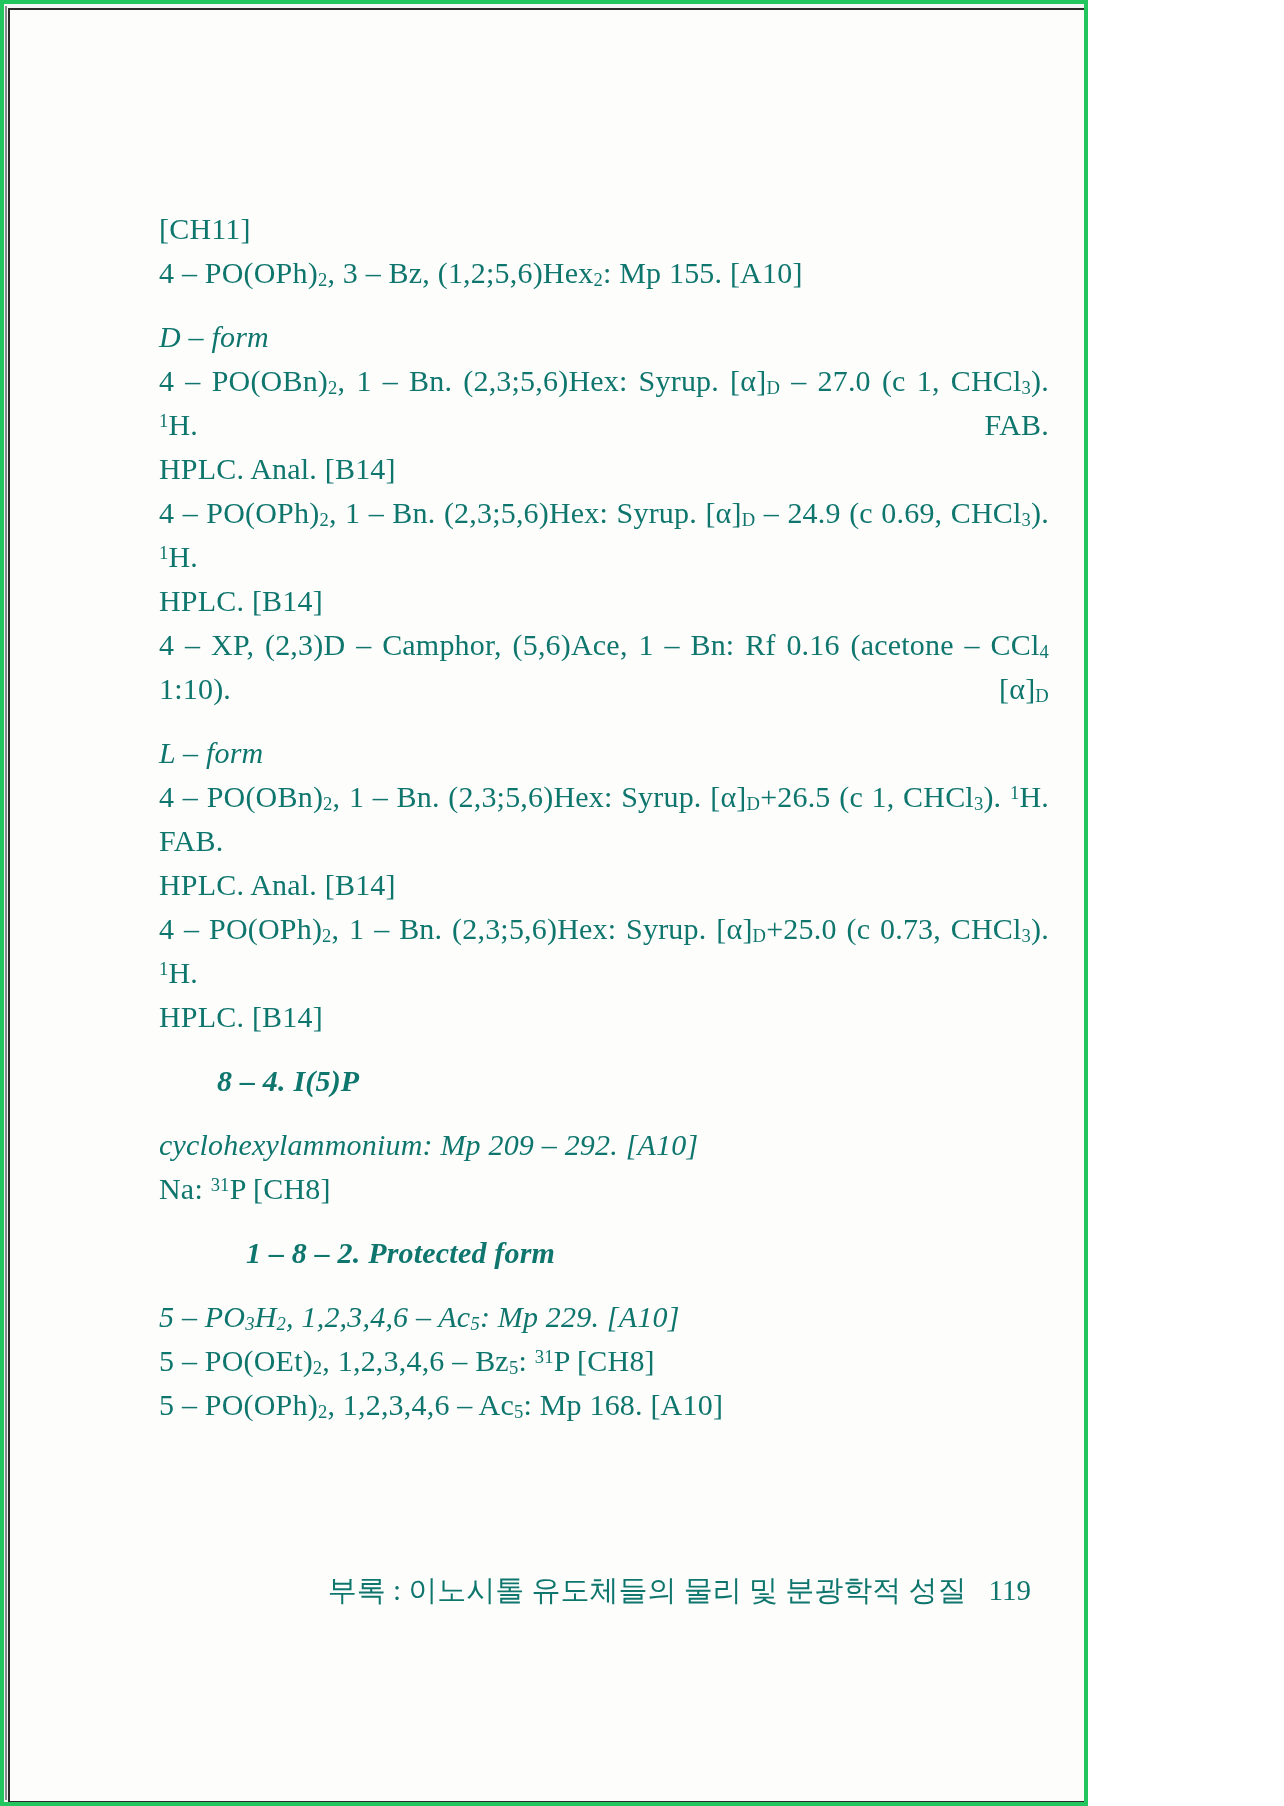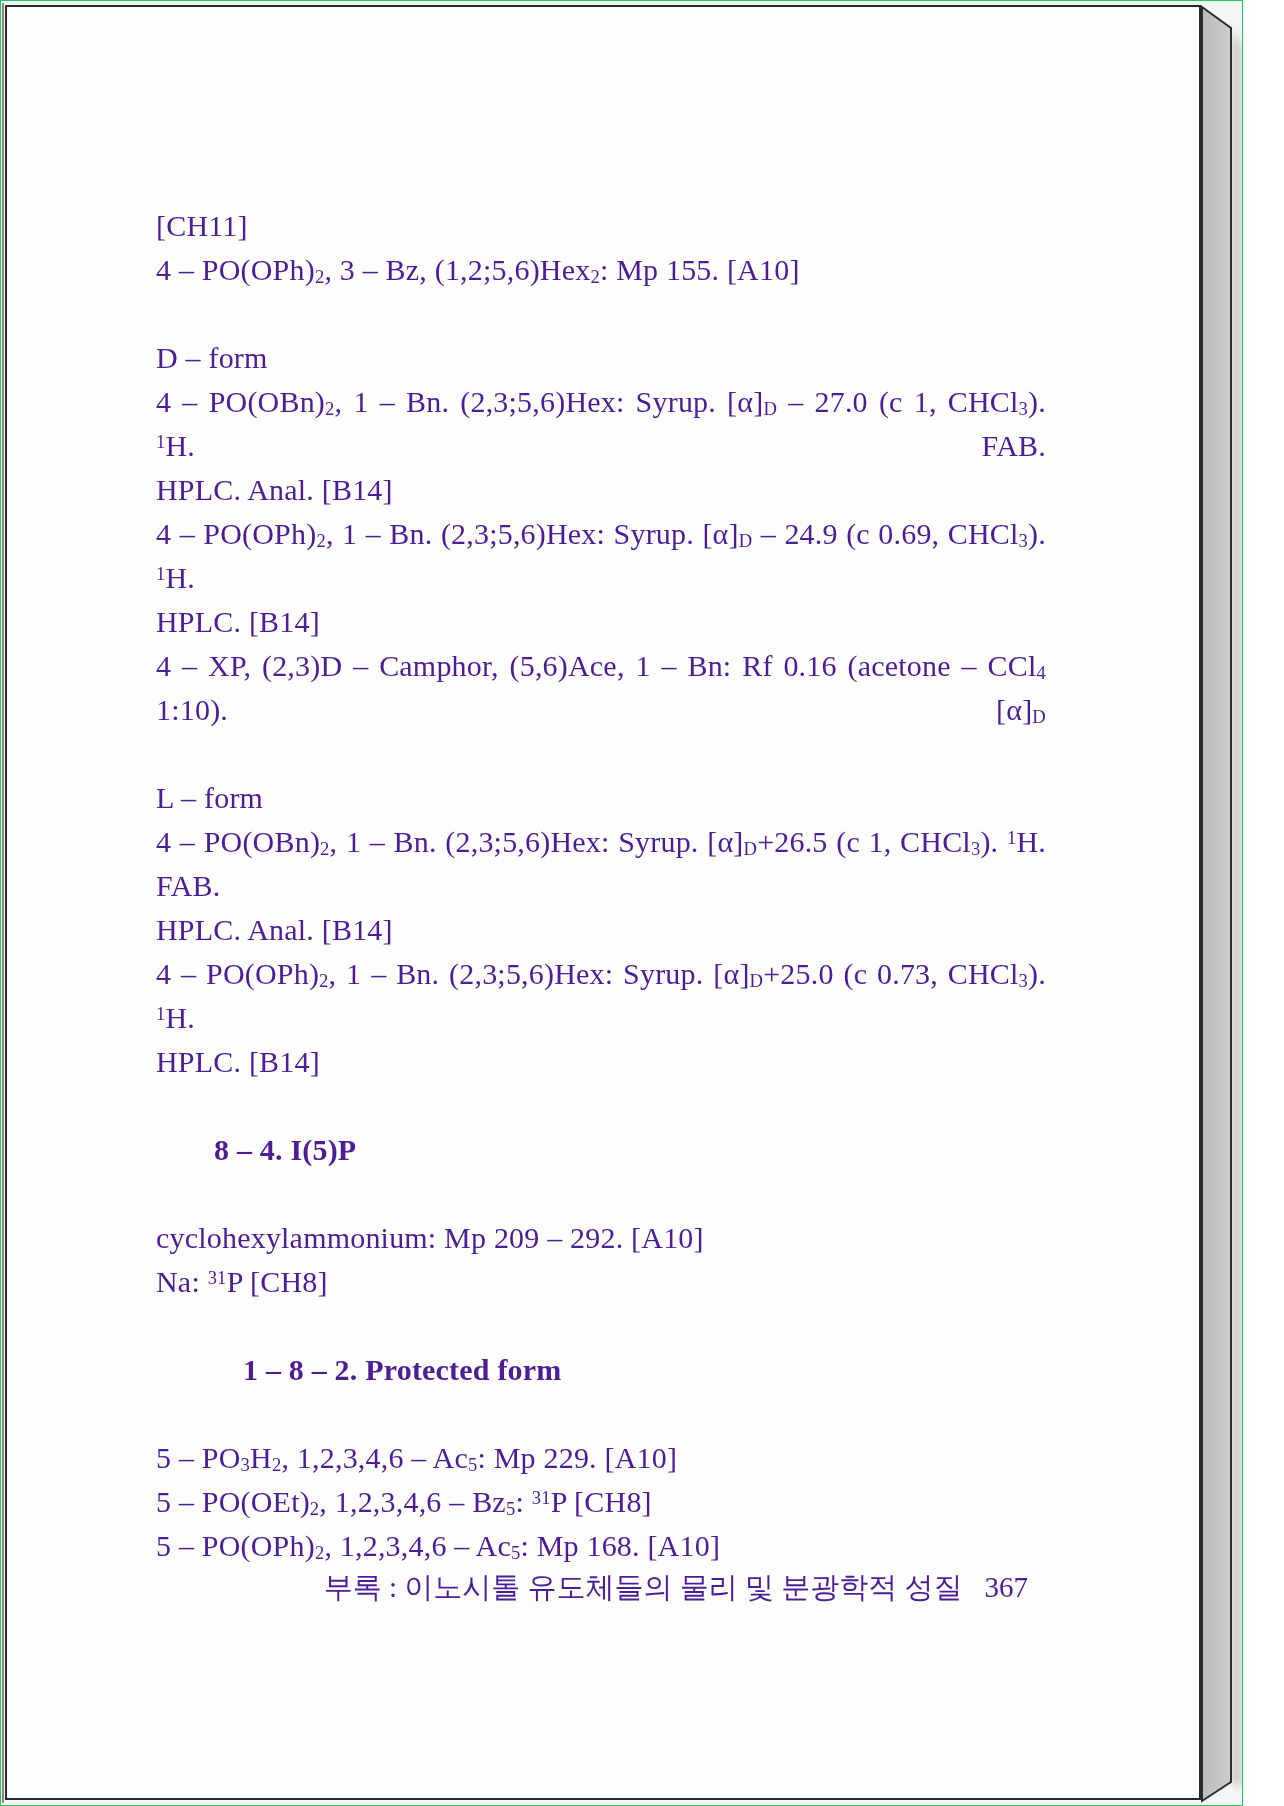--- a/index.html
+++ b/index.html
@@ -1,24 +1,24 @@
 <!DOCTYPE html>
 <html><head>
 <meta charset="utf-8">
 <style>
   html,body { margin:0; padding:0; }
   .stage {
     position: relative;
-    width: 1243px; height: 1806px;
+    width: 1088px; height: 1806px;
     background: #f5f5f5;
-    border: 1px solid #22c55e;
+    border: 4px solid #22c55e;
     box-sizing: border-box;
     overflow: hidden;
     font-family: "Liberation Serif", "DejaVu Serif", serif;
-    color: #4c1d95;
+    color: #0f766e;
   }
   
   .sheet {
     position: absolute;
     left: 4px; top: 4px;
     width: 1196px; height: 1795px;
     background: #fdfdfc;
     border: 2px solid #2a2a2a;
     box-sizing: border-box;
   }
@@ -35,21 +35,21 @@
   .textblock {
     position: absolute;
     left: 155px; top: 203px;
     width: 890px;
     font-size: 30px;
     line-height: 44px;
     letter-spacing: 0.2px;
   }
   .ln { min-height: 44px; }
   .just { text-align: justify; text-align-last: justify; }
-  .gap  { margin-top: 44px; }
+  .gap  { margin-top: 20px; font-style: italic; }
   .h    { font-weight: 700; }
   .ind1 { padding-left: 58px; }
   .ind2 { padding-left: 87px; }
   sub, sup { font-size: 0.62em; line-height: 0; position: relative; vertical-align: baseline; }
   sub { top: 0.16em; }
   sup { top: -0.42em; }
 
   .footer {
     position: absolute;
     left: 155px; top: 1566px;
@@ -107,16 +107,16 @@
     <div class="ln">Na: <sup>31</sup>P [CH8]</div>
 
     <div class="ln gap h ind2">1 – 8 – 2. Protected form</div>
 
     <div class="ln gap">5 – PO<sub>3</sub>H<sub>2</sub>, 1,2,3,4,6 – Ac<sub>5</sub>: Mp 229. [A10]</div>
     <div class="ln">5 – PO(OEt)<sub>2</sub>, 1,2,3,4,6 – Bz<sub>5</sub>: <sup>31</sup>P [CH8]</div>
     <div class="ln">5 – PO(OPh)<sub>2</sub>, 1,2,3,4,6 – Ac<sub>5</sub>: Mp 168. [A10]</div>
   </div>
 
   <div class="footer">
-    <span>부록 : 이노시톨 유도체들의 물리 및 분광학적 성질</span><span class="pagenum">367</span>
+    <span>부록 : 이노시톨 유도체들의 물리 및 분광학적 성질</span><span class="pagenum">119</span>
   </div>
 
 </div>
 
 </body></html>

